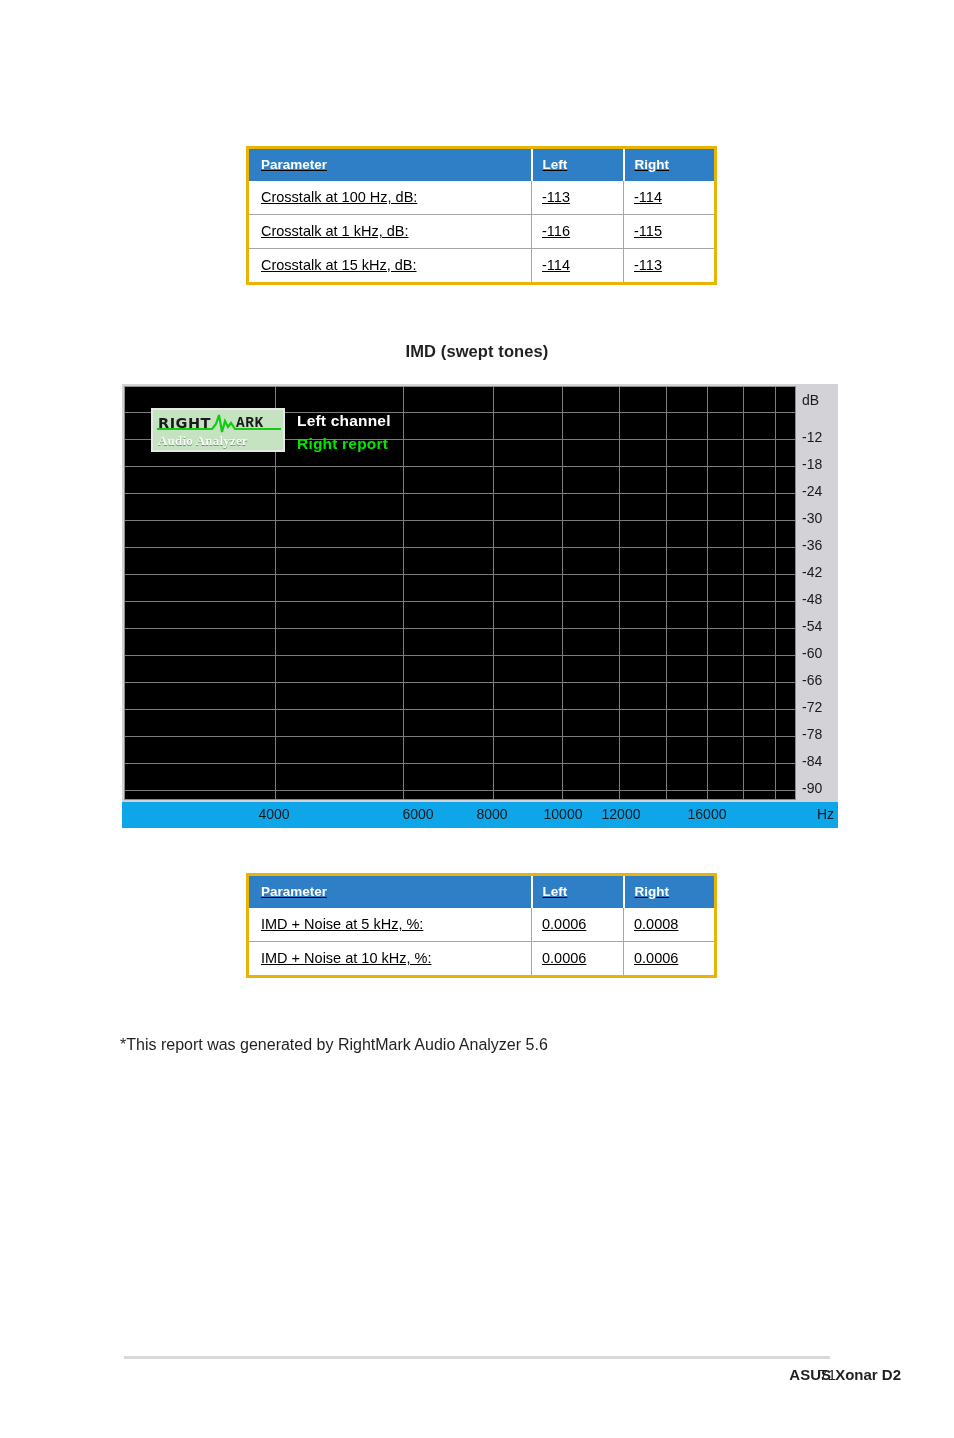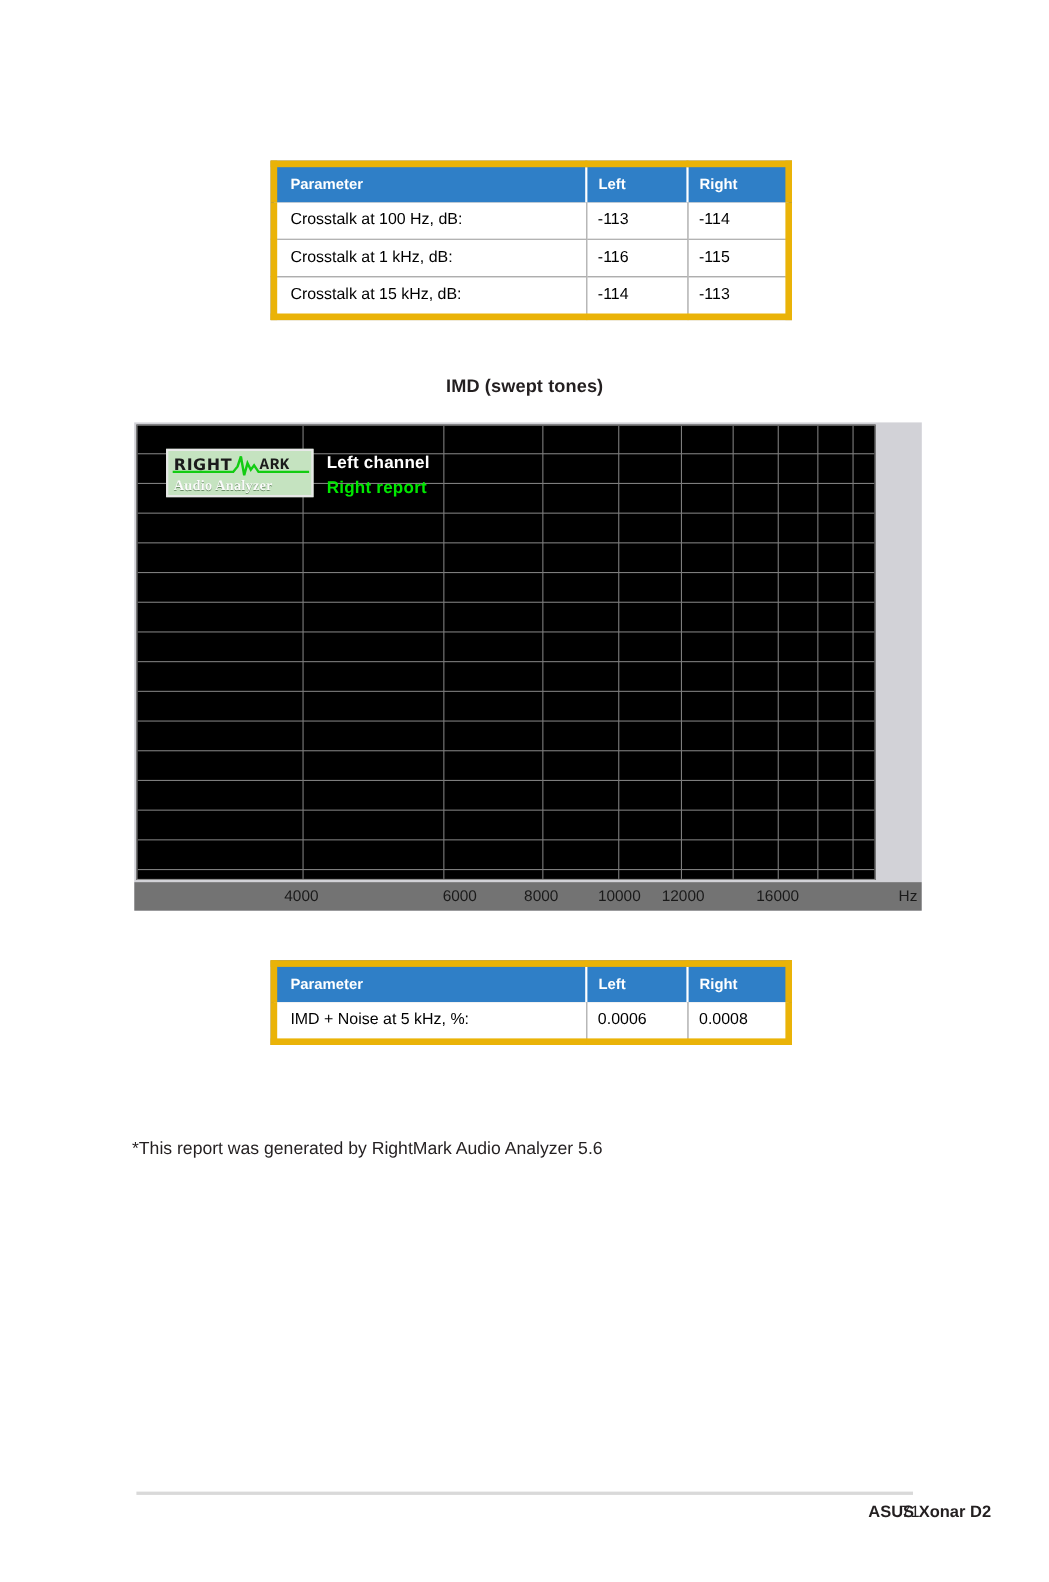--- a/index.html
+++ b/index.html
@@ -14,23 +14,24 @@
     position: relative;
     overflow: hidden;
     -webkit-font-smoothing: antialiased;
   }
 
   
   .spec-table {
     position: absolute;
     width: 468px;
     border-collapse: collapse;
-    background: #737373;
-    border: 6px solid #eab308;
+    background: #b91c1c;
+    border: 3px solid #eab308;
     table-layout: fixed;
+    text-decoration: underline;
   }
   .spec-table thead th {
     background: #2f7fc7;
     color: #ffffff;
     font-size: 13.5px;
     font-weight: bold;
     text-align: left;
     padding: 7px 0 7px 12px;
     border: none;
     height: 18px;
@@ -136,21 +137,21 @@
     white-space: nowrap;
   }
 
   
   .x-axis {
     position: absolute;
     left: 0;
     top: 418px;
     width: 716px;
     height: 26px;
-    background: #737373;
+    background: #0ea5e9;
   }
   .x-label {
     position: absolute;
     top: 3px;
     font-size: 14px;
     color: #1a1a1a;
     line-height: 18px;
     white-space: nowrap;
     transform: translateX(-50%);
   }
@@ -341,20 +342,38 @@
       </div>
       <div class="rmaa-row2">Audio Analyzer</div>
     </div>
 
     <div class="legend">
       <div class="legend-item legend-left">Left channel</div>
       <div class="legend-item legend-right">Right report</div>
     </div>
   </div>
 
+  <div class="y-axis">
+    <div class="y-label" style="top:9px">dB</div>
+    <div class="y-label" style="top:46px">-12</div>
+    <div class="y-label" style="top:73px">-18</div>
+    <div class="y-label" style="top:100px">-24</div>
+    <div class="y-label" style="top:127px">-30</div>
+    <div class="y-label" style="top:154px">-36</div>
+    <div class="y-label" style="top:181px">-42</div>
+    <div class="y-label" style="top:208px">-48</div>
+    <div class="y-label" style="top:235px">-54</div>
+    <div class="y-label" style="top:262px">-60</div>
+    <div class="y-label" style="top:289px">-66</div>
+    <div class="y-label" style="top:316px">-72</div>
+    <div class="y-label" style="top:343px">-78</div>
+    <div class="y-label" style="top:370px">-84</div>
+    <div class="y-label" style="top:397px">-90</div>
+    <div class="y-label" style="top:424px">-96</div>
+  </div>
 
   <div class="x-axis">
     <div class="x-label" style="left:152px">4000</div>
     <div class="x-label" style="left:296px">6000</div>
     <div class="x-label" style="left:370px">8000</div>
     <div class="x-label" style="left:441px">10000</div>
     <div class="x-label" style="left:499px">12000</div>
     <div class="x-label" style="left:585px">16000</div>
     <div class="x-label unit">Hz</div>
   </div>
@@ -372,20 +391,25 @@
       <th class="col-left">Left</th>
       <th class="col-right">Right</th>
     </tr>
   </thead>
   <tbody>
     <tr>
       <td class="col-param">IMD + Noise at 5 kHz, %:</td>
       <td class="col-left">0.0006</td>
       <td class="col-right">0.0008</td>
     </tr>
+    <tr>
+      <td class="col-param">IMD + Noise at 10 kHz, %:</td>
+      <td class="col-left">0.0006</td>
+      <td class="col-right">0.0006</td>
+    </tr>
   </tbody>
 </table>
 
 <div class="report-note">*This report was generated by RightMark Audio Analyzer 5.6</div>
 
 <div class="footer-rule"></div>
 <div class="footer-title">ASUS Xonar D2</div>
 <div class="footer-page">71</div>
 
 </body></html>

